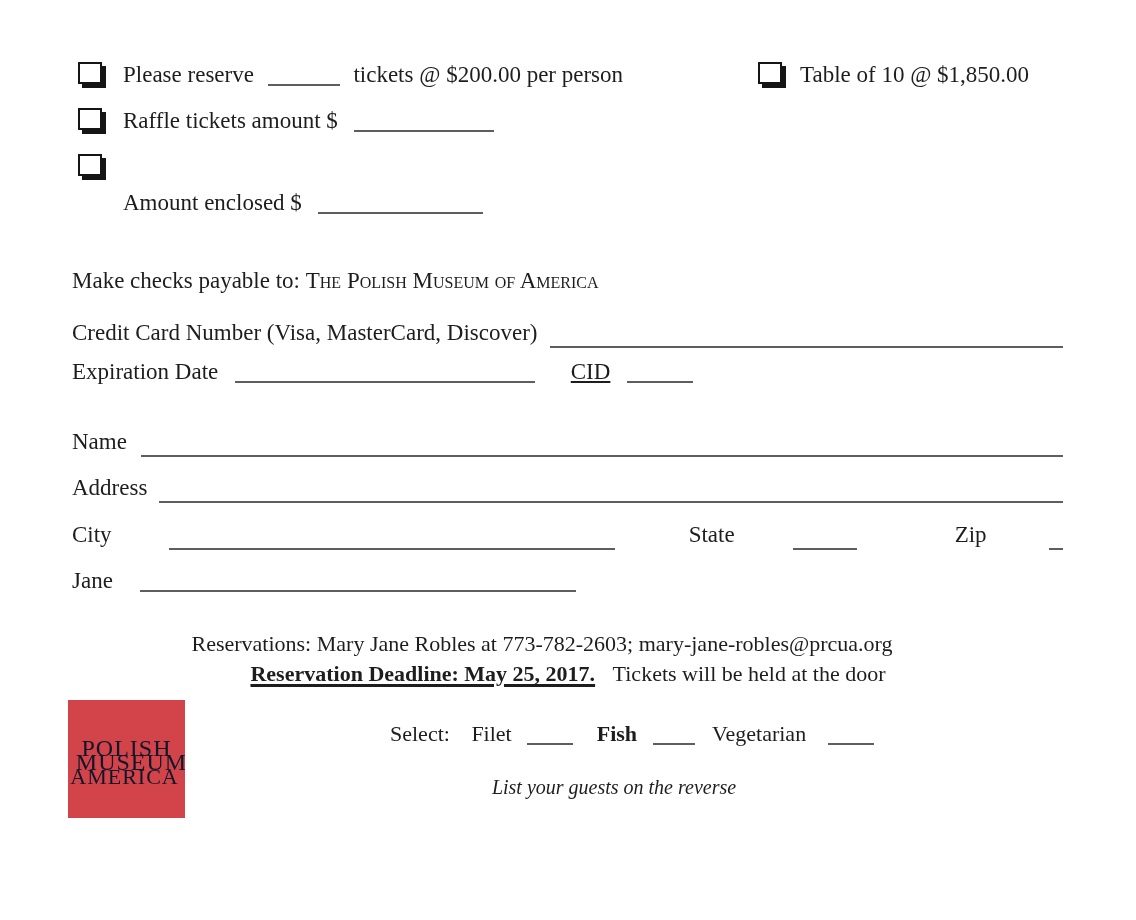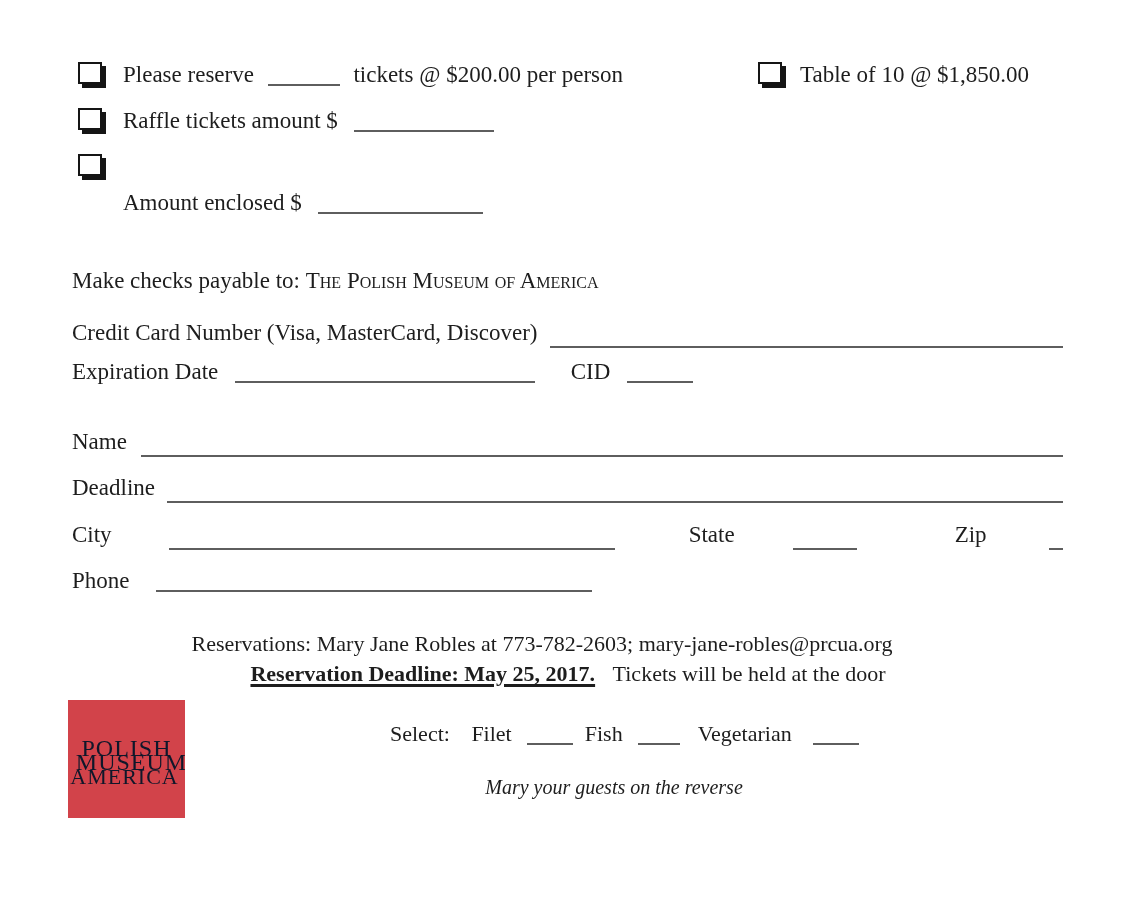--- a/index.html
+++ b/index.html
@@ -97,45 +97,45 @@
   </div>
 
   <div class="row flexrow" style="left:72px;top:312px;width:991px;margin-top:6px;">
     <span class="t">Credit Card Number (Visa, MasterCard, Discover)</span>
     <span class="bl grow" style="margin-left: 12px; border-bottom-color: rgb(94, 94, 94);"></span>
   </div>
 
   <div class="row" style="left:72px;top:357px;">
     <span class="t">Expiration Date</span>
     <span class="bl" style="width: 300px; margin-left: 11px; border-bottom-color: rgb(94, 94, 94);"></span>
-    <span class="t" style="margin-left:30px;">CID</span>
+    <span class="t" style="margin-left:30px;text-decoration:underline;">CID</span>
     <span class="bl" style="width: 66px; margin-left: 11px; border-bottom-color: rgb(94, 94, 94);"></span>
   </div>
 
   <div class="row flexrow" style="left:72px;top:427px;width:991px;">
     <span class="t">Name</span>
     <span class="bl grow" style="margin-left: 14px; border-bottom-color: rgb(94, 94, 94);"></span>
   </div>
 
   <div class="row flexrow" style="left:72px;top:473px;width:991px;">
-    <span class="t">Deadline</span>
+    <span class="t">Address</span>
     <span class="bl grow" style="margin-left: 12px; border-bottom-color: rgb(94, 94, 94);"></span>
   </div>
 
   <div class="row flexrow" style="left:72px;top:520px;width:991px;gap:48px;">
     <span class="t">City</span>
     <span class="bl" style="width: 446px; margin-left: 9px; border-bottom-color: rgb(94, 94, 94);"></span>
     <span class="t" style="margin-left:26px;">State</span>
     <span class="bl" style="width: 64px; margin-left: 10px; border-bottom-color: rgb(94, 94, 94);"></span>
     <span class="t" style="margin-left:50px;">Zip</span>
     <span class="bl grow" style="margin-left: 14px; border-bottom-color: rgb(94, 94, 94);"></span>
   </div>
 
   <div class="row" style="left:72px;top:566px;">
-    <span class="t">Phone</span>
+    <span class="t">Jane</span>
     <span class="bl" style="width: 436px; margin-left: 21px; border-bottom-color: rgb(94, 94, 94);"></span>
   </div>
 
   <div class="row center" style="left:0;top:629px;width:1084px;font-size:22px;">
     <span class="t">Reservations: Mary Jane Robles at 773-782-2603; mary-jane-robles@prcua.org</span>
   </div>
 
   <div class="row center" style="left:0;top:659px;width:1136px;font-size:22px;">
     <span class="t bold-underline">Reservation Deadline: May 25, 2017.</span>
     <span class="t" style="margin-left:12px;">Tickets will be held at the door</span>
@@ -146,23 +146,23 @@
       <span class="w w1">Polish</span>
       <span class="w w2">Museum</span>
       <span class="w w3">America</span>
     </div>
   </div>
 
   <div class="row" style="left:390px;top:719px;font-size:22px;">
     <span class="t">Select:</span>
     <span class="t" style="margin-left:16px;">Filet</span>
     <span class="bl" style="width: 46px; margin-left: 10px; border-bottom-color: rgb(94, 94, 94);"></span>
-    <span class="t" style="margin-left:6px;">Fish</span>
+    <span class="t" style="margin-left:18px;font-weight:bold;">Fish</span>
     <span class="bl" style="width: 42px; margin-left: 10px; border-bottom-color: rgb(94, 94, 94);"></span>
     <span class="t" style="margin-left:12px;">Vegetarian</span>
     <span class="bl" style="width: 46px; margin-left: 16px; border-bottom-color: rgb(94, 94, 94);"></span>
   </div>
 
   <div class="row center italic" style="left:92px;top:772px;width:1044px;font-size:20px;">
-    <span class="t">Mary your guests on the reverse</span>
+    <span class="t">List your guests on the reverse</span>
   </div>
 
 </div>
 
 </body></html>

